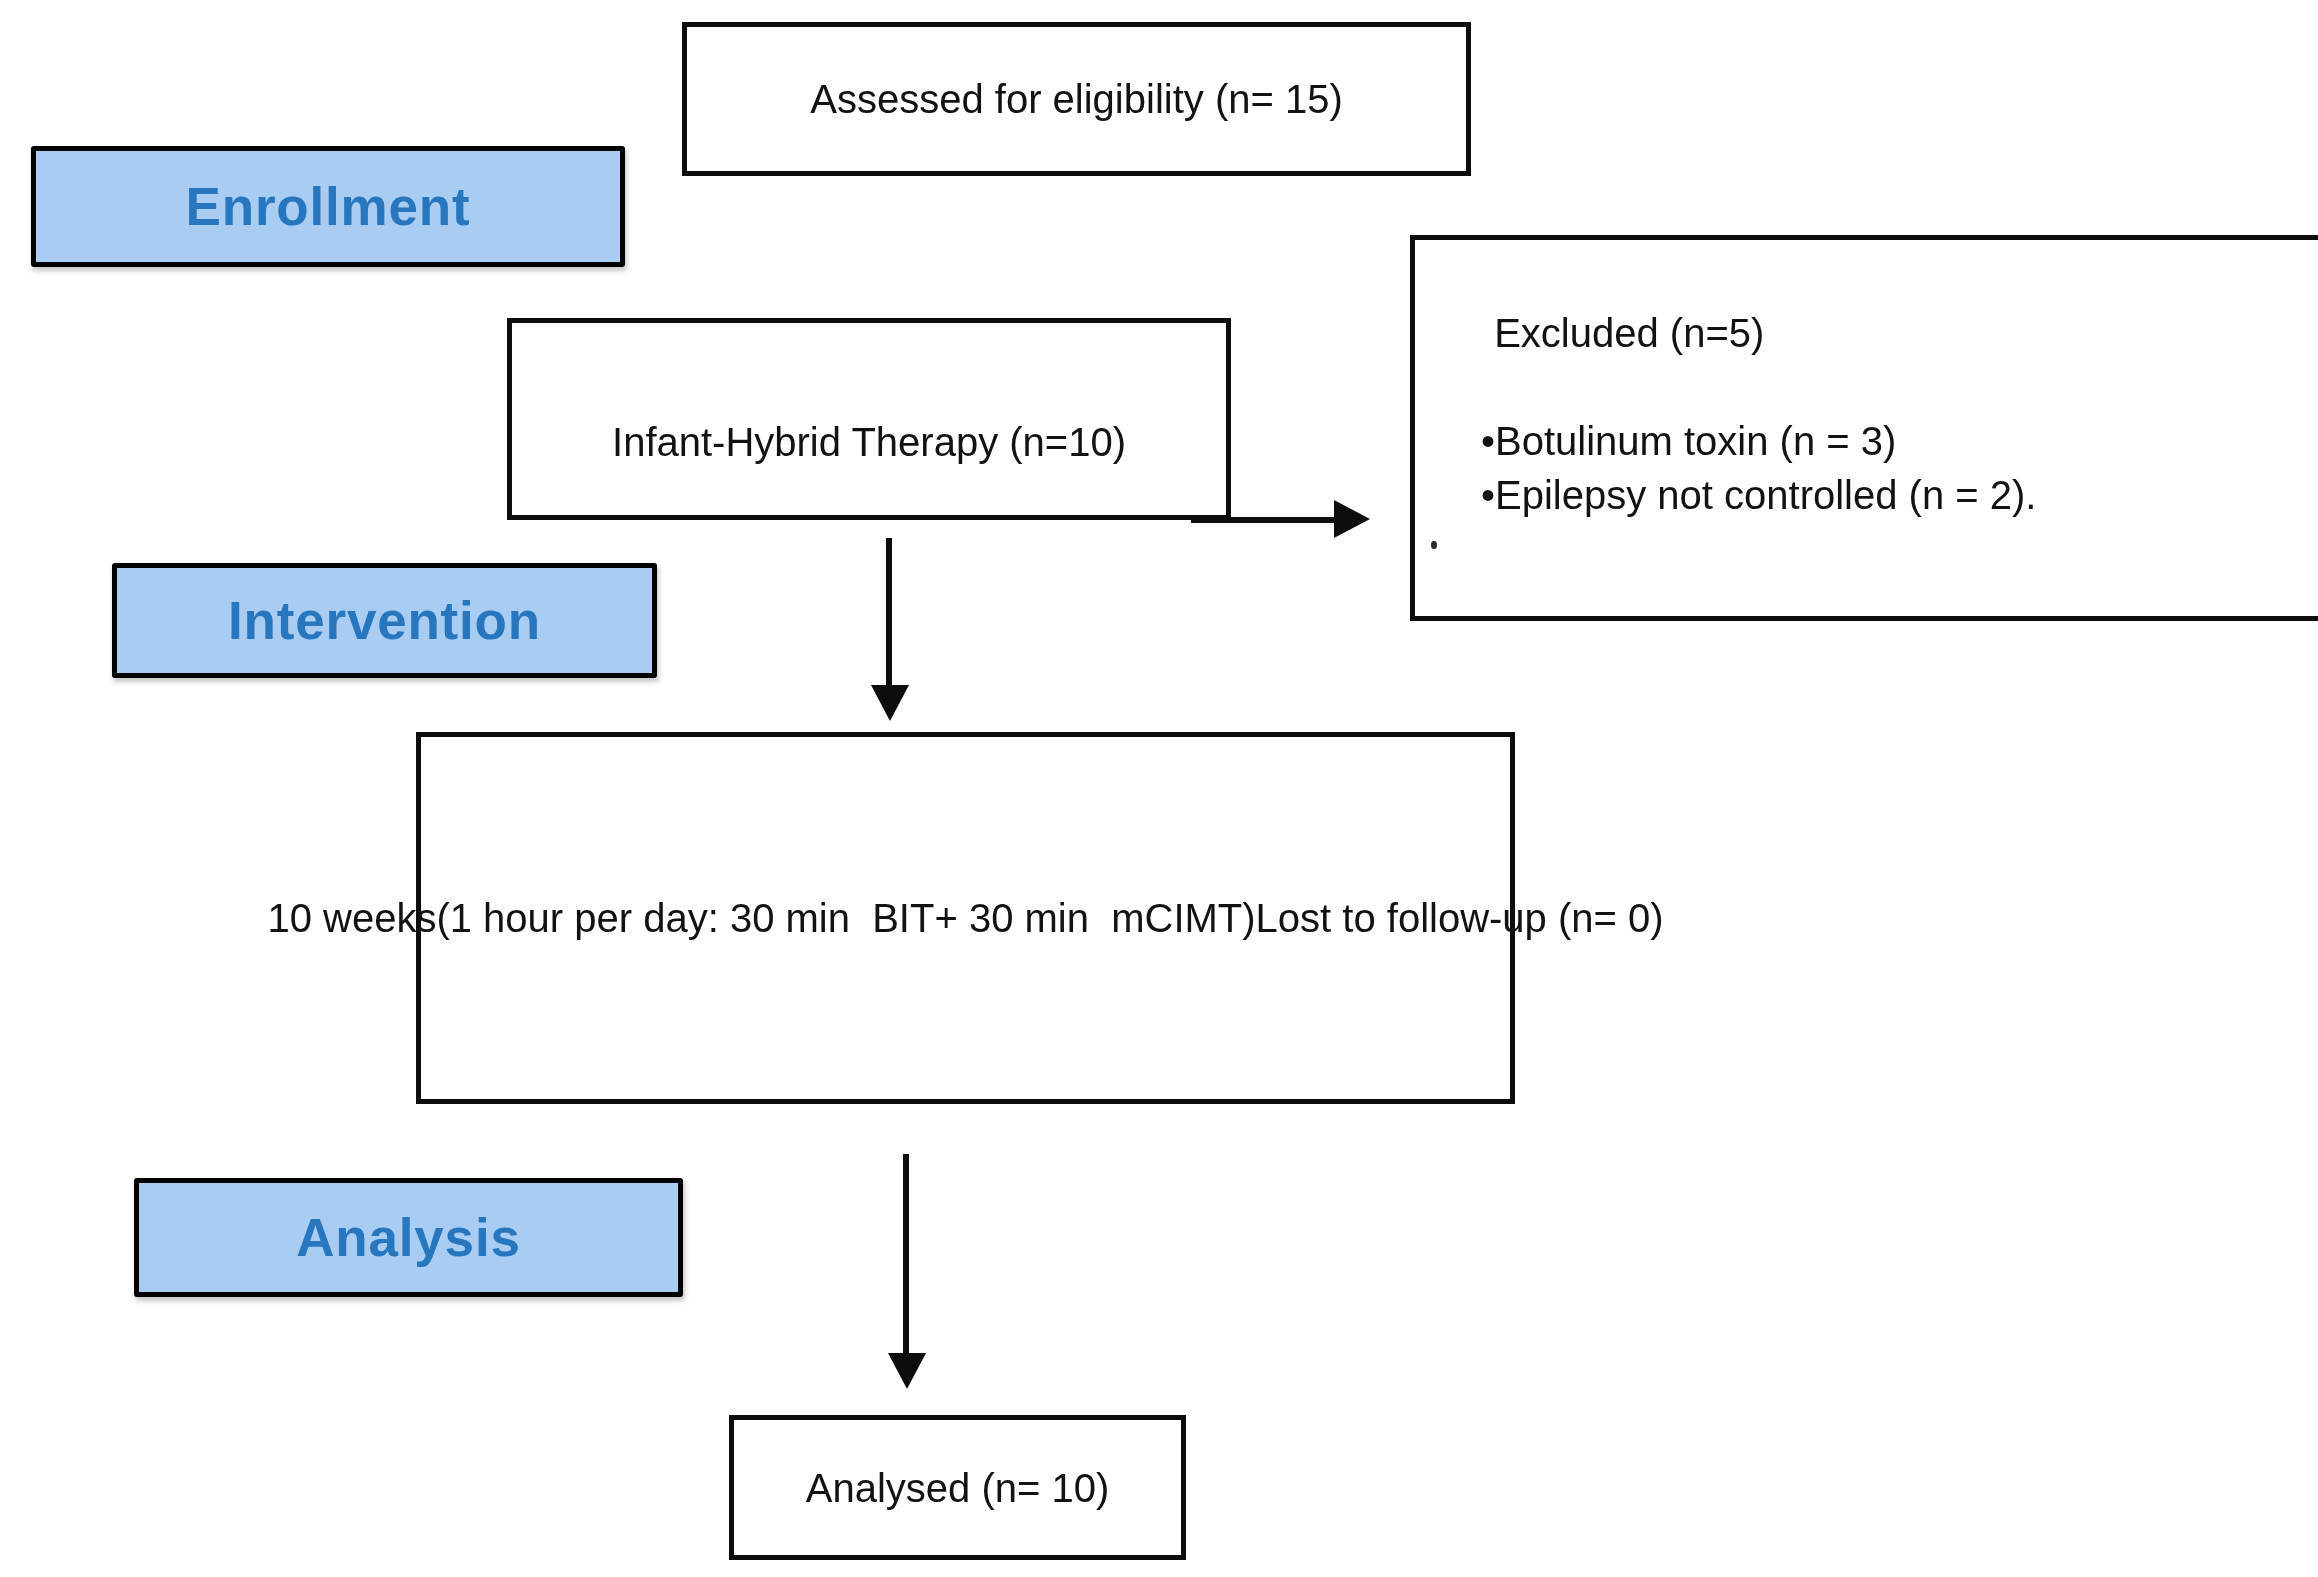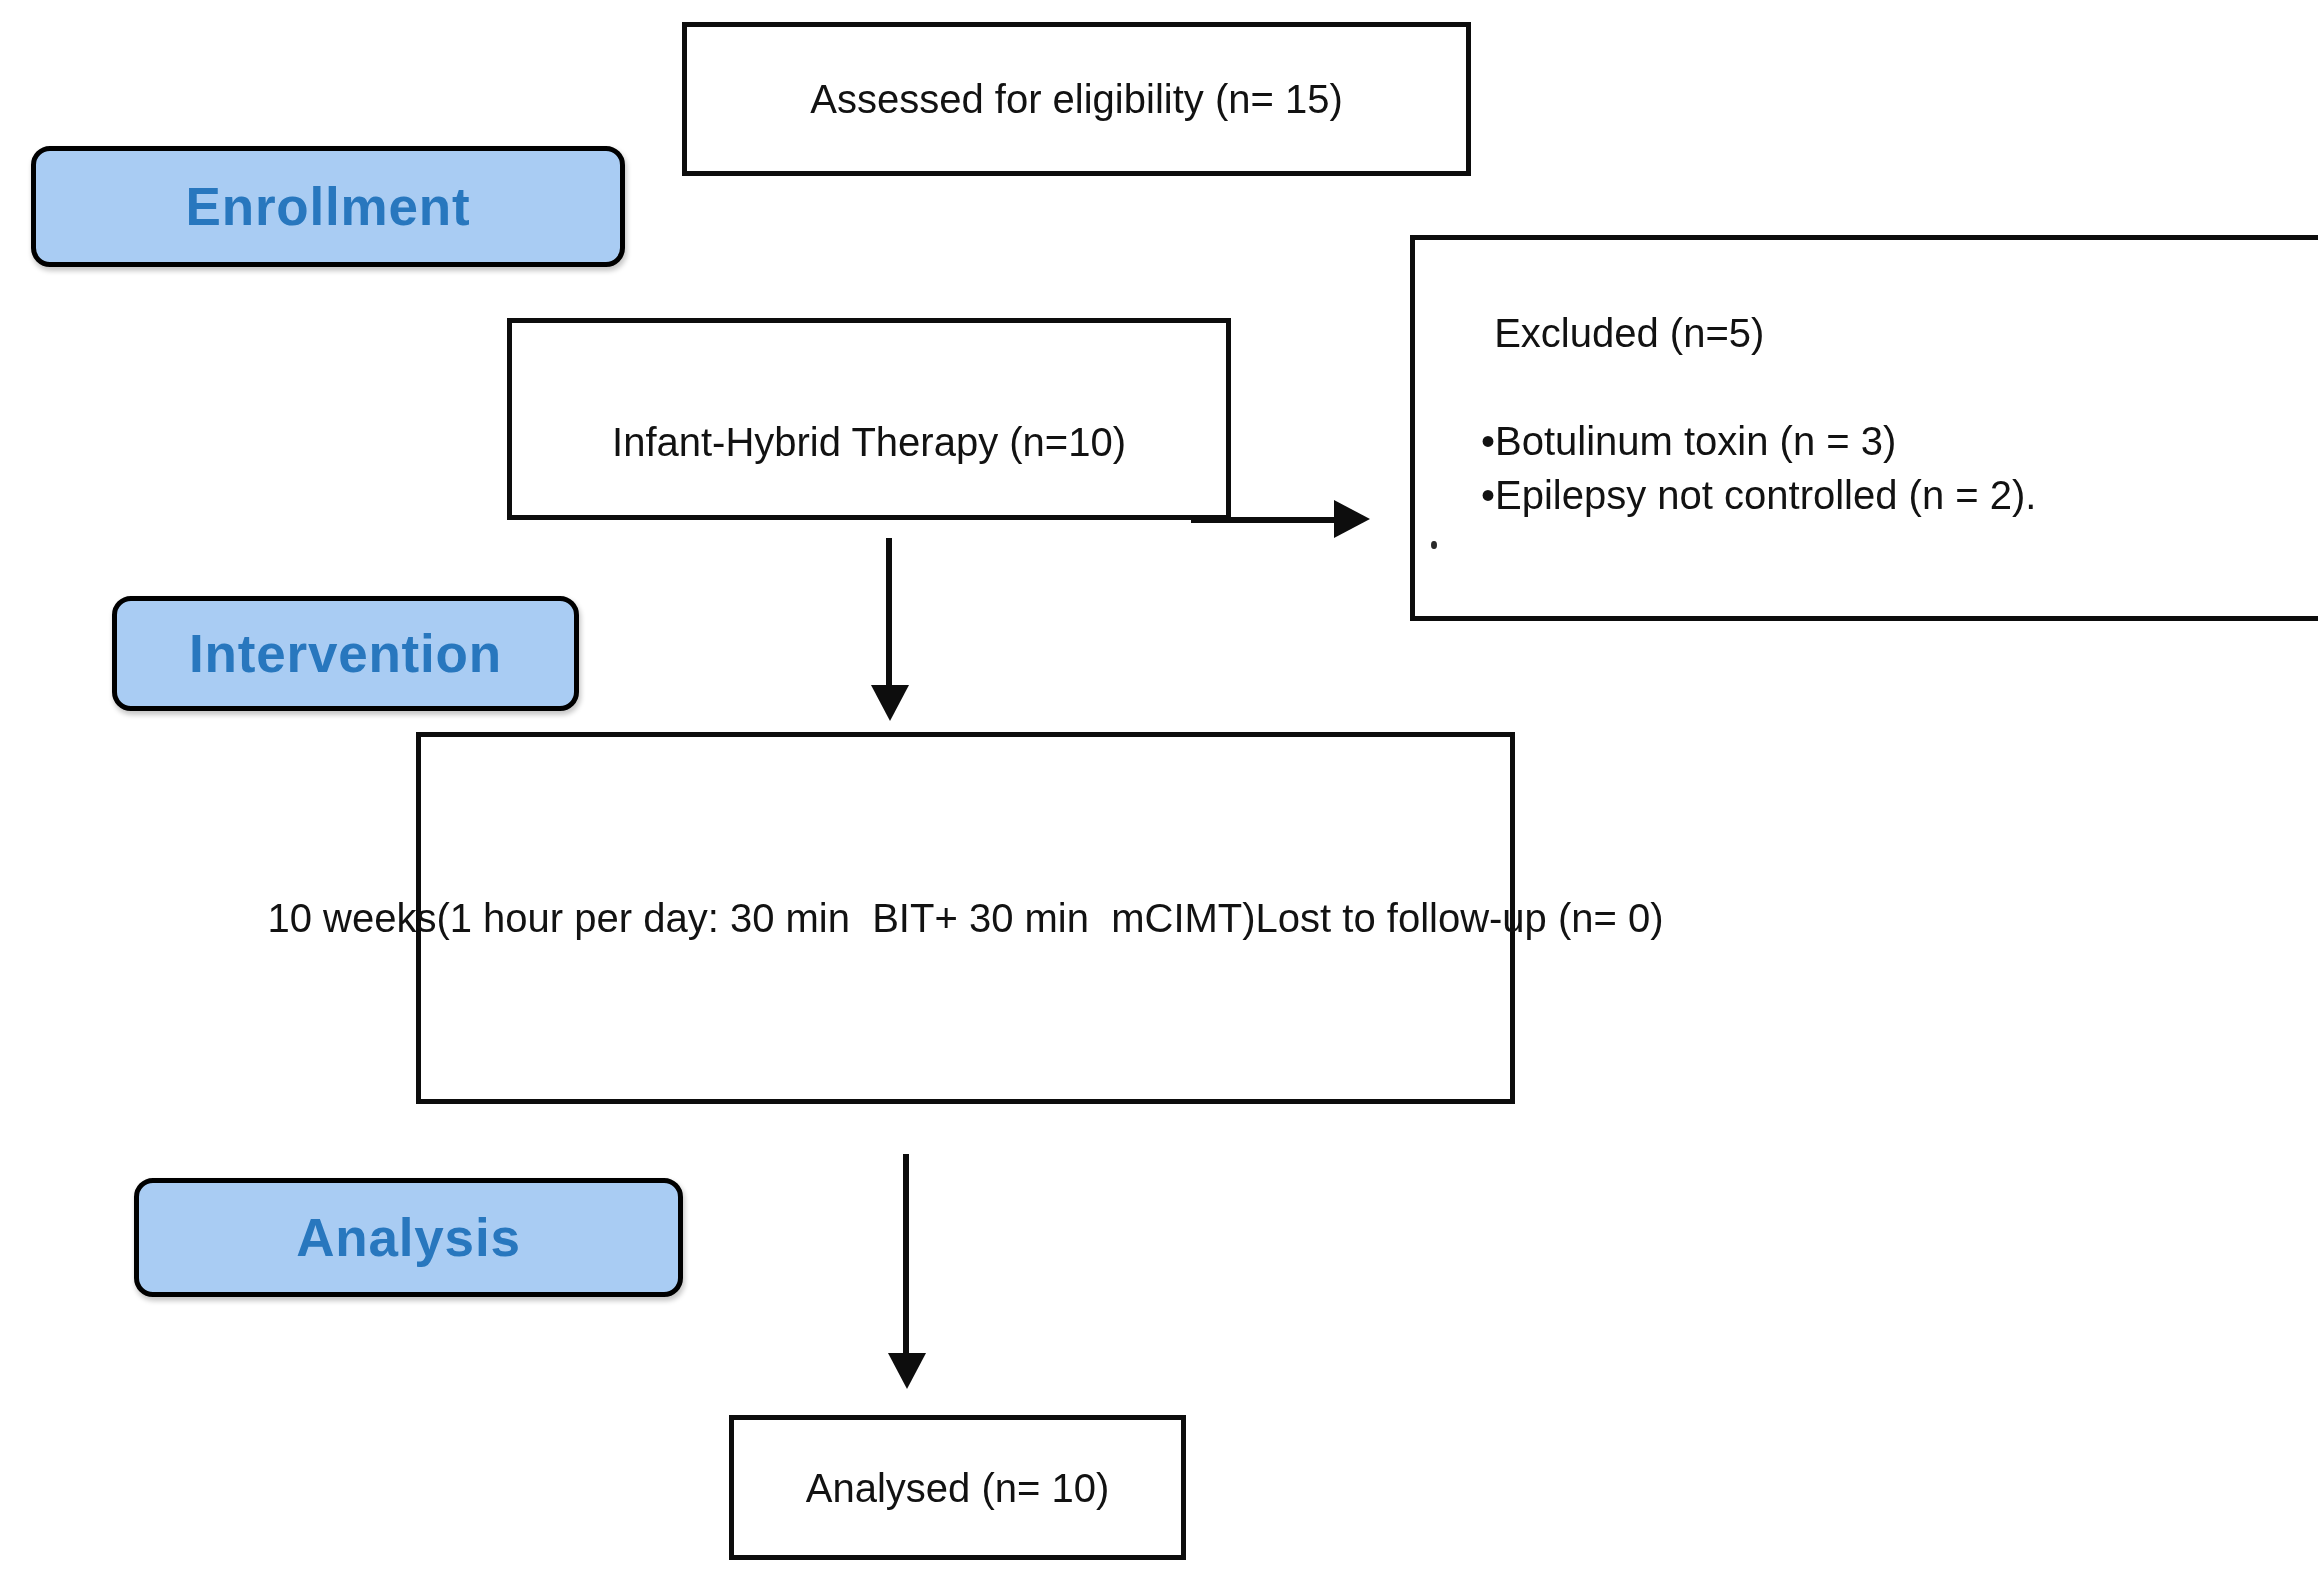--- a/index.html
+++ b/index.html
@@ -51,32 +51,32 @@
   }
   #box-duration .dur-line{white-space:pre;}
   #box-analysed{left:689px;top:1415px;width:457px;height:145px;}
 
   
   .pill{
     position:absolute;
     box-sizing:border-box;
     background:var(--stage-fill);
     border:5px solid #000;
-    border-radius:19px;
+    border-radius:3px;
     display:flex;
     align-items:center;
     justify-content:center;
     font-size:53px;
     font-weight:bold;
     color:var(--stage-text);
     box-shadow:1.7px 3.3px 5px rgba(0,0,0,0.22);
     letter-spacing:0.8px;
   }
   #pill-enrollment{left:31px;top:146px;width:594px;height:121px;}
-  #pill-intervention{left:112px;top:596px;width:467px;height:115px;}
+  #pill-intervention{left:112px;top:563px;width:545px;height:115px;}
   #pill-analysis{left:134px;top:1178px;width:549px;height:119px;}
 
   
   .hline,.vline{position:absolute;background:var(--border);}
   #arrow-excluded-line{left:1191px;top:517px;width:145px;height:5.8px;}
   #arrow-excluded-head{
     position:absolute;left:1334px;top:500px;width:0;height:0;
     border-top:19px solid transparent;
     border-bottom:19px solid transparent;
     border-left:36px solid var(--border);

